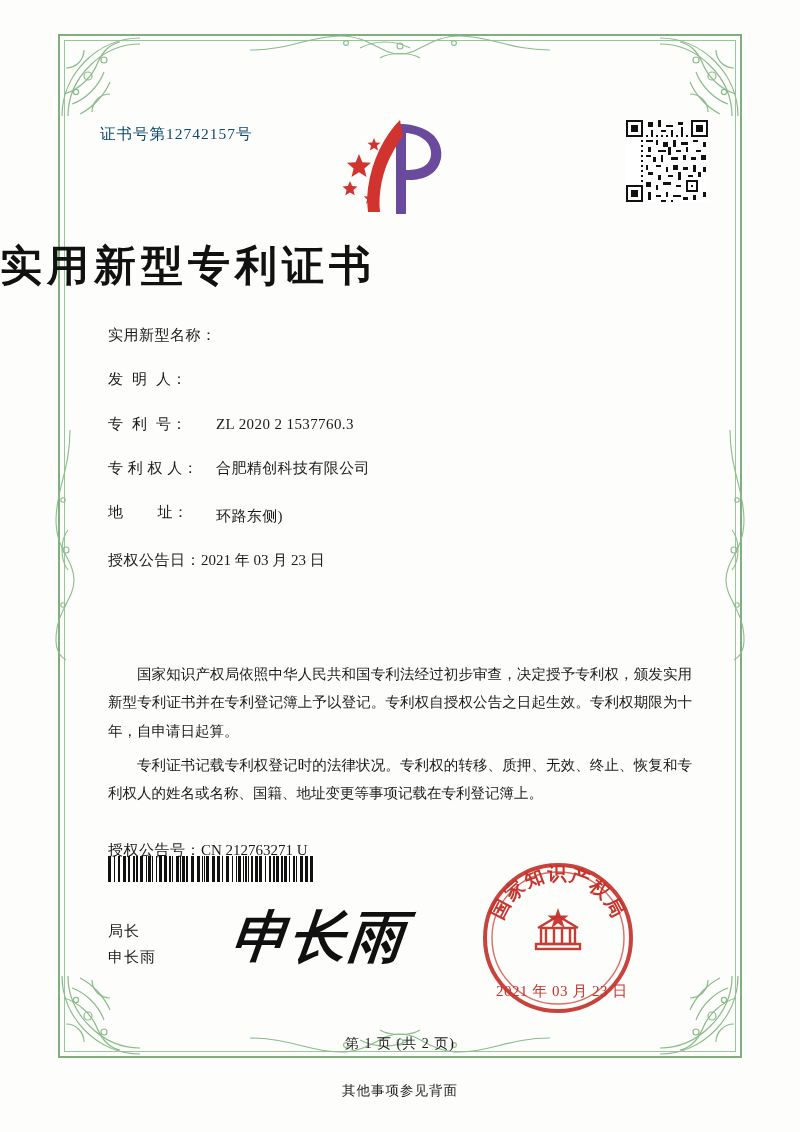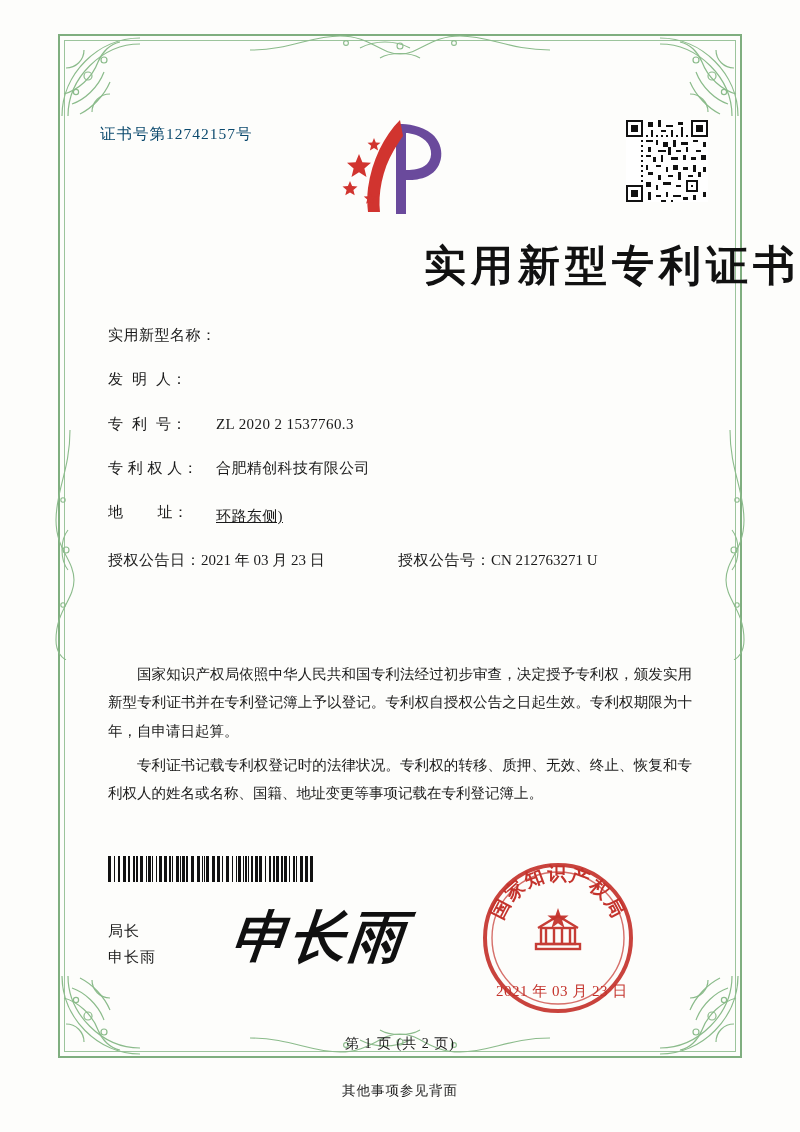--- a/index.html
+++ b/index.html
@@ -91,21 +91,21 @@
     height: 82px;
   }
   .qr canvas, .qr svg { display: block; }
 
   
   .doc-title {
     position: absolute;
     left: 0;
     right: 0;
     top: 238px;
-    text-align: right;
+    text-align: left;
     font-size: 42px;
     font-weight: bold;
     letter-spacing: 5px;
     font-family: "DejaVu Serif", "Liberation Serif", serif;
     color: #111;
   }
 
   
   .fields {
     position: absolute;
@@ -128,28 +128,28 @@
     letter-spacing: 0.5px;
   }
   .field-value {
     flex: 1;
     color: #1a1a1a;
     letter-spacing: 0.4px;
   }
   .field-value .line2 {
     display: block;
     margin-top: 4px;
-    text-decoration: underline;
   }
 
   .pub-row {
     display: flex;
     align-items: flex-start;
     margin-top: 4px;
     font-size: 15px;
+    flex-direction: column;
   }
   .pub-left { width: 290px; flex: 0 0 290px; }
   .pub-left .lbl, .pub-right .lbl { letter-spacing: 0.5px; }
 
   
   .body-text {
     position: absolute;
     left: 108px;
     top: 660px;
     width: 584px;

